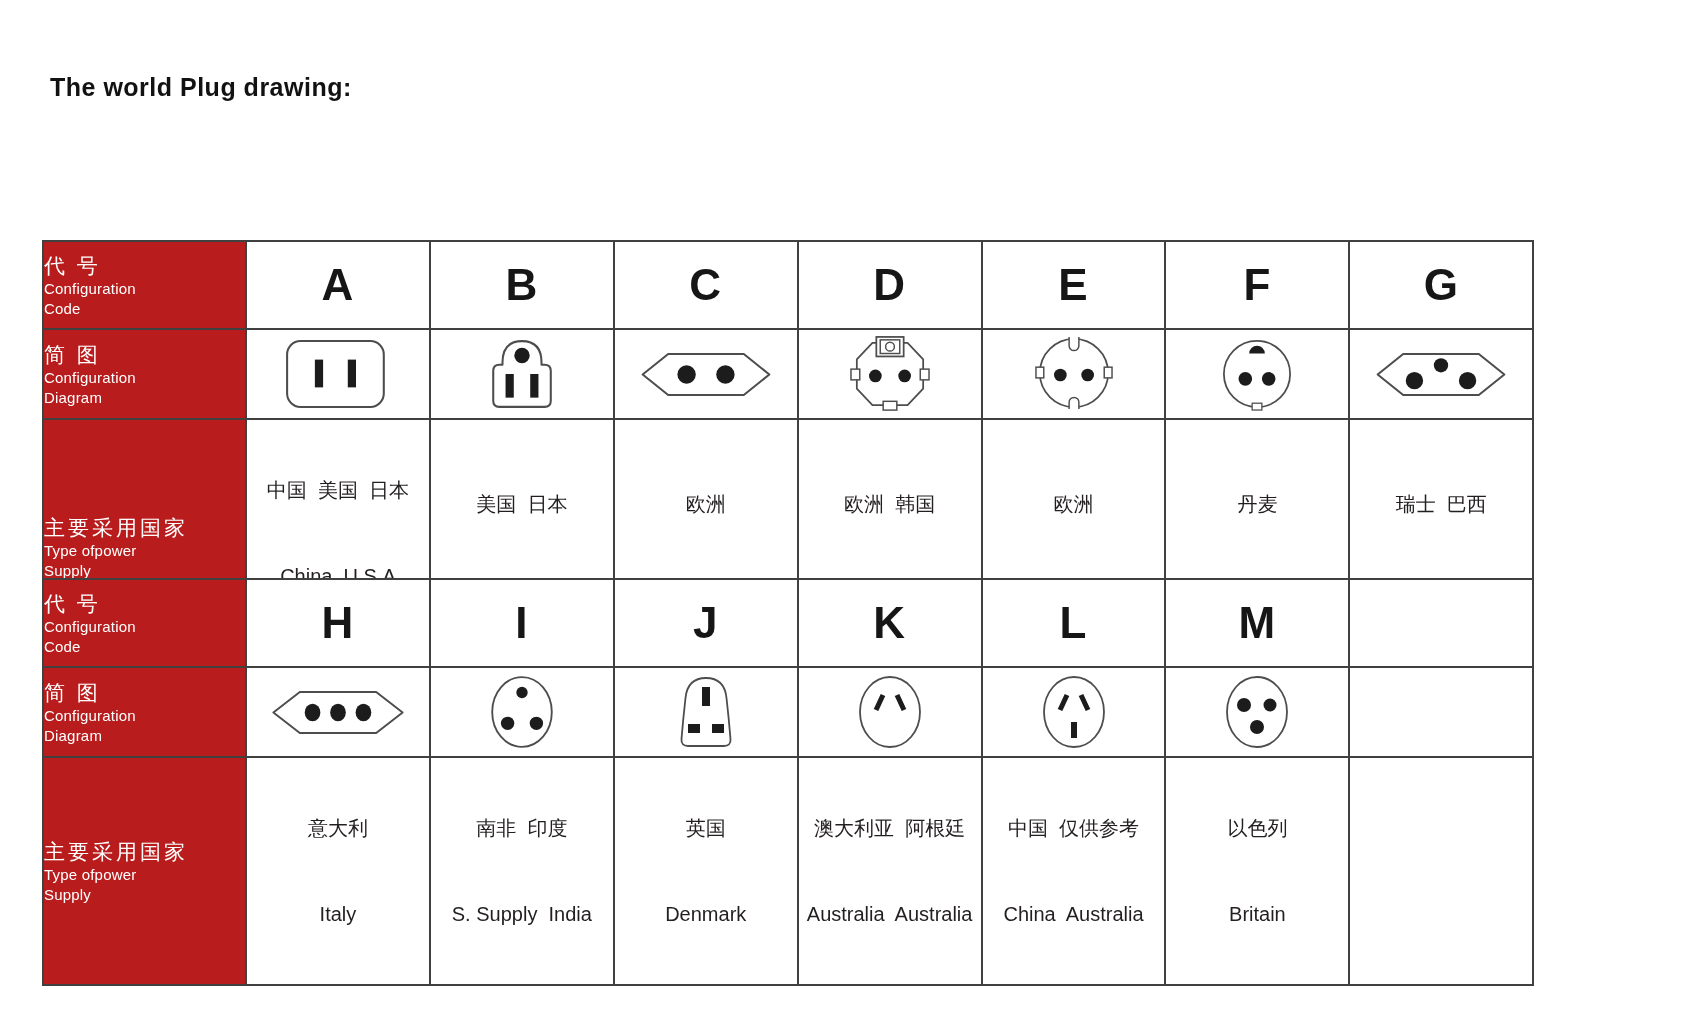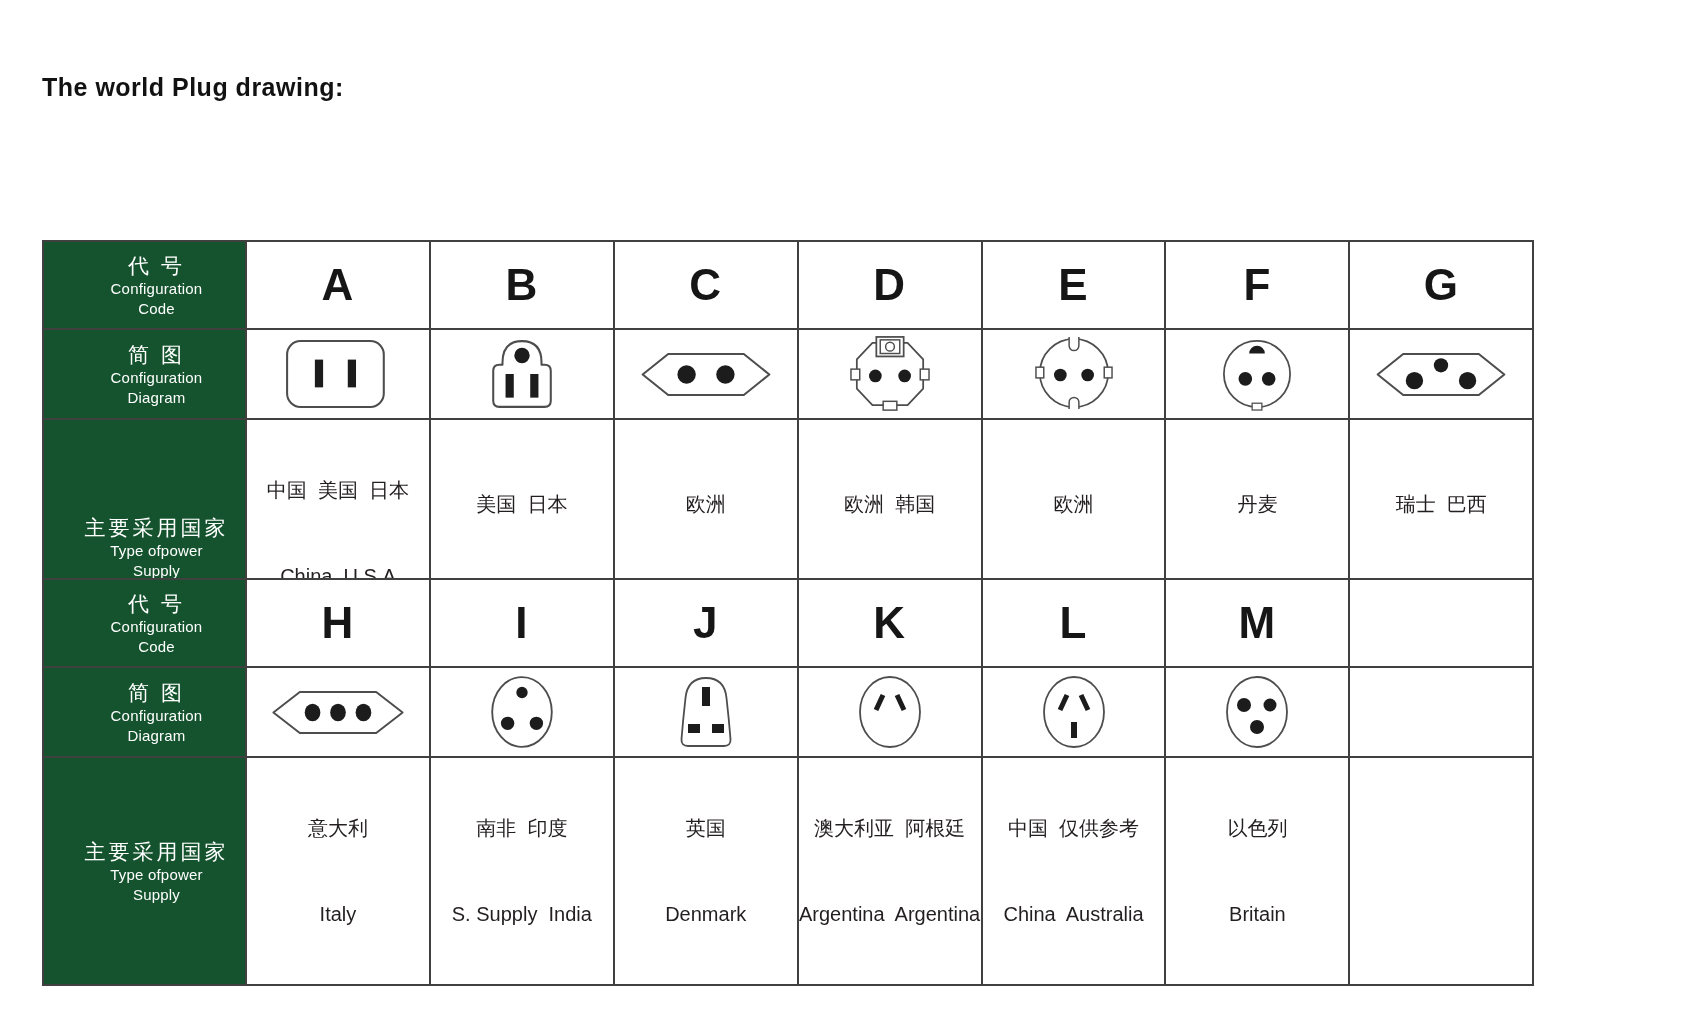--- a/index.html
+++ b/index.html
@@ -2,38 +2,38 @@
 <html><head>
 <meta charset="utf-8">
 <style>
   html,body{margin:0;padding:0;}
   body{
     width:1691px;height:1035px;background:#ffffff;position:relative;
     font-family:"Liberation Sans","DejaVu Sans",sans-serif;color:#231f20;
   }
   .title-block{position:absolute;left:42px;top:66px;}
   .title-zh{font-size:27px;font-weight:bold;color:#121212;letter-spacing:1px;}
-  .title-en{font-size:25px;font-weight:bold;color:#121212;margin-top:7px;letter-spacing:0.5px;}
+  .title-en{font-size:25px;font-weight:bold;color:#121212;margin-top:7px;letter-spacing:0.5px;margin-left:8px;}
 
   table.plug-table{
     position:absolute;left:42px;border-collapse:collapse;table-layout:fixed;width:1490px;
     background:#fff;
   }
   #table1{top:240px;}
   #table2{top:578px;}
   .plug-table td{border:2px solid #404040;padding:0;overflow:hidden;}
   col.c-label{width:203px;}
   col.c-plug{width:183.9px;}
 
   tr.r-code  td{height:86px;}
   tr.r-diag  td{height:88px;}
   tr.r-ctry  td{height:84px;}
 
   td.label-cell{
-    background:#14532d;color:#ffffff;text-align:center;vertical-align:middle;line-height:1.3;padding-left:24px;
+    background:#b91c1c;color:#ffffff;vertical-align:middle;line-height:1.3;
   }
   .label-zh{font-size:21px;letter-spacing:3px;}
   .label-en{font-size:15px;letter-spacing:0.2px;}
 
   td.code-cell{
     text-align:center;vertical-align:middle;
     font-size:44px;font-weight:bold;color:#161616;letter-spacing:1px;
   }
   td.diagram-cell{text-align:center;vertical-align:middle;}
   td.diagram-cell svg{display:inline-block;vertical-align:middle;}
@@ -281,21 +281,21 @@
     <td class="country-cell">
       <div class="ctry-zh">南非  印度</div>
       <div class="ctry-en">S. Supply  India</div>
     </td>
     <td class="country-cell">
       <div class="ctry-zh">英国</div>
       <div class="ctry-en">Denmark</div>
     </td>
     <td class="country-cell">
       <div class="ctry-zh">澳大利亚  阿根廷</div>
-      <div class="ctry-en">Argentina  Argentina</div>
+      <div class="ctry-en">Australia  Australia</div>
     </td>
     <td class="country-cell">
       <div class="ctry-zh">中国  仅供参考</div>
       <div class="ctry-en">China  Australia</div>
     </td>
     <td class="country-cell">
       <div class="ctry-zh">以色列</div>
       <div class="ctry-en">Britain</div>
     </td>
     <td class="country-cell">

